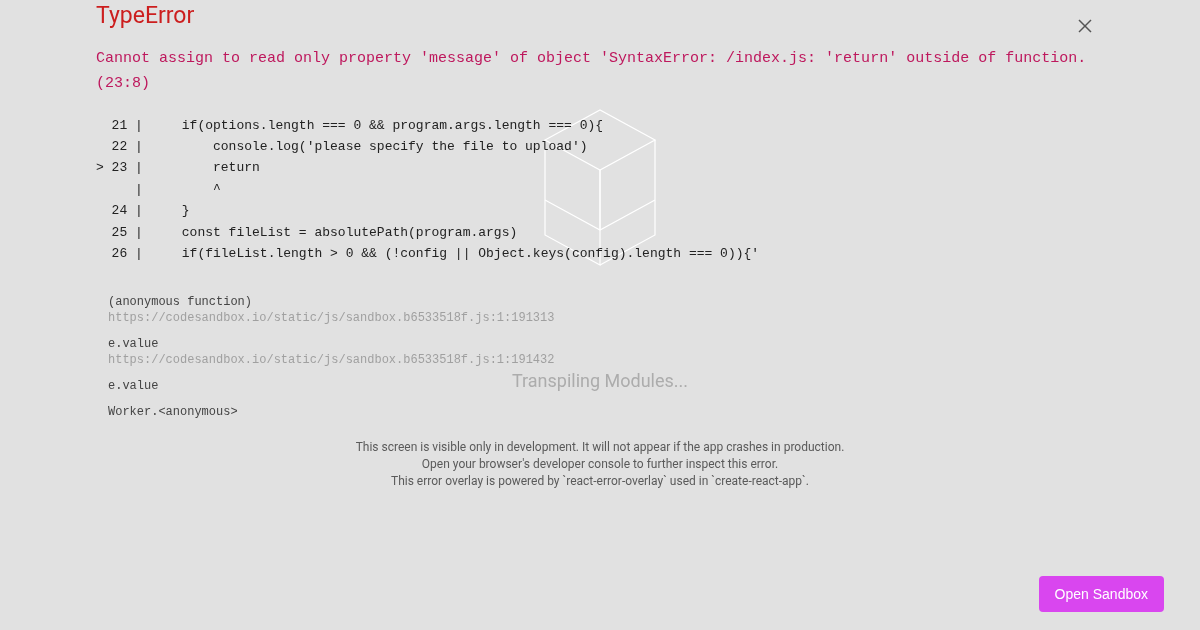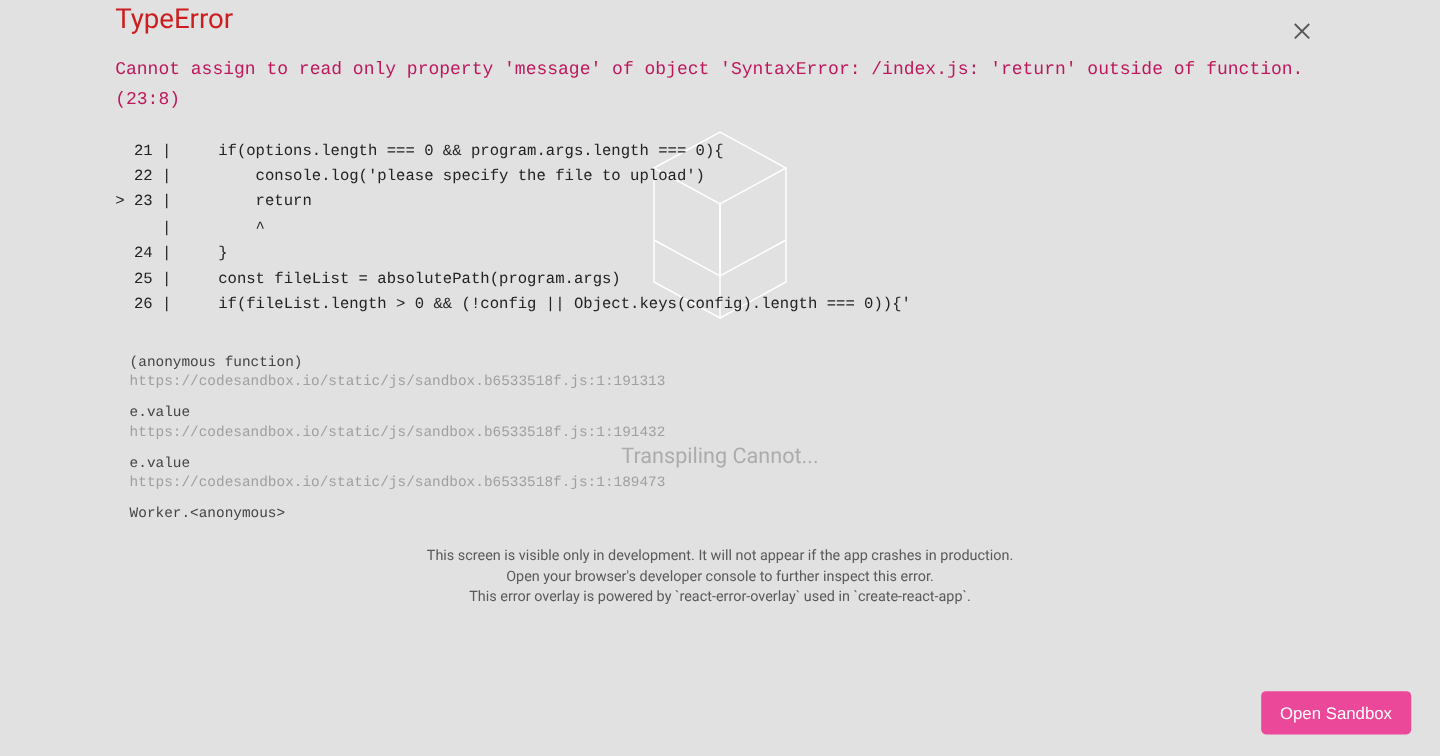--- a/index.html
+++ b/index.html
@@ -95,22 +95,22 @@
     }
     .footer-text {
       font-size: 12px;
       color: #5a5a5a;
       line-height: 1.45;
       text-align: center;
     }
     .open-sandbox-button {
       position: absolute;
       bottom: 18px;
-      right: 24px;
-      background: #ec4899;
+      right: 36px;
+      background: #d946ef;
       color: #fff;
       border: none;
       padding: 10px 16px;
       font-size: 14px;
       border-radius: 4px;
       cursor: pointer;
     }
   </style>
 </head>
 <body>
@@ -118,21 +118,21 @@
 <div class="background-cube">
   <svg viewBox="0 0 120 165" fill="none" stroke="#ffffff" stroke-width="1.2">
     <path d="M5 35 L60 5 L115 35 L60 65 Z"></path>
     <path d="M5 35 L5 130 L60 160 L60 65"></path>
     <path d="M115 35 L115 130 L60 160"></path>
     <path d="M5 95 L60 125 L115 95"></path>
     <path d="M60 65 L60 125"></path>
   </svg>
 </div>
 
-<div class="loading-text">Transpiling Cannot...</div>
+<div class="loading-text">Transpiling Modules...</div>
 
 <div class="overlay">
 
   <div class="close-button">
     <svg viewBox="0 0 14 14">
       <line x1="1" y1="1" x2="13" y2="13" stroke="#555" stroke-width="1.5"></line>
       <line x1="13" y1="1" x2="1" y2="13" stroke="#555" stroke-width="1.5"></line>
     </svg>
   </div>
 
@@ -152,21 +152,20 @@
     <div class="stack-frame">
       <div class="stack-frame-name">(anonymous function)</div>
       <div class="stack-frame-location">https://codesandbox.io/static/js/sandbox.b6533518f.js:1:191313</div>
     </div>
     <div class="stack-frame">
       <div class="stack-frame-name">e.value</div>
       <div class="stack-frame-location">https://codesandbox.io/static/js/sandbox.b6533518f.js:1:191432</div>
     </div>
     <div class="stack-frame">
       <div class="stack-frame-name">e.value</div>
-      <div class="stack-frame-location">https://codesandbox.io/static/js/sandbox.b6533518f.js:1:189473</div>
     </div>
     <div class="stack-frame">
       <div class="stack-frame-name">Worker.&lt;anonymous&gt;</div>
     </div>
   </div>
 
   <div class="footer-text">
     <div>This screen is visible only in development. It will not appear if the app crashes in production.</div>
     <div>Open your browser's developer console to further inspect this error.</div>
     <div>This error overlay is powered by `react-error-overlay` used in `create-react-app`.</div>

